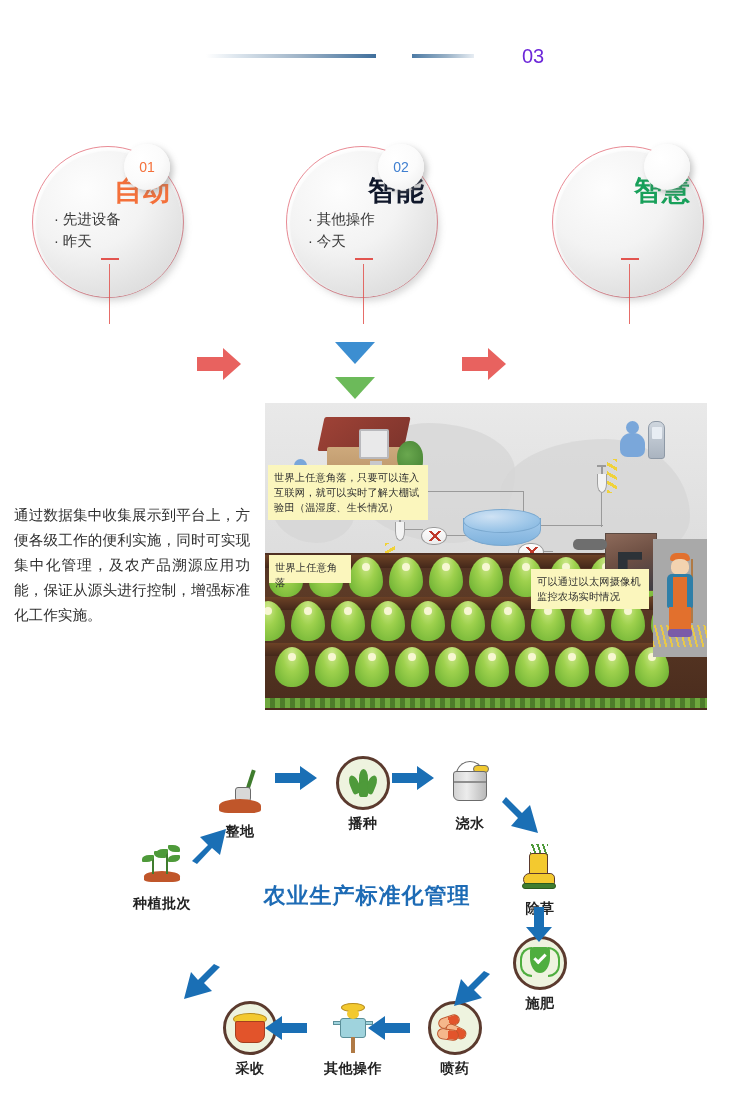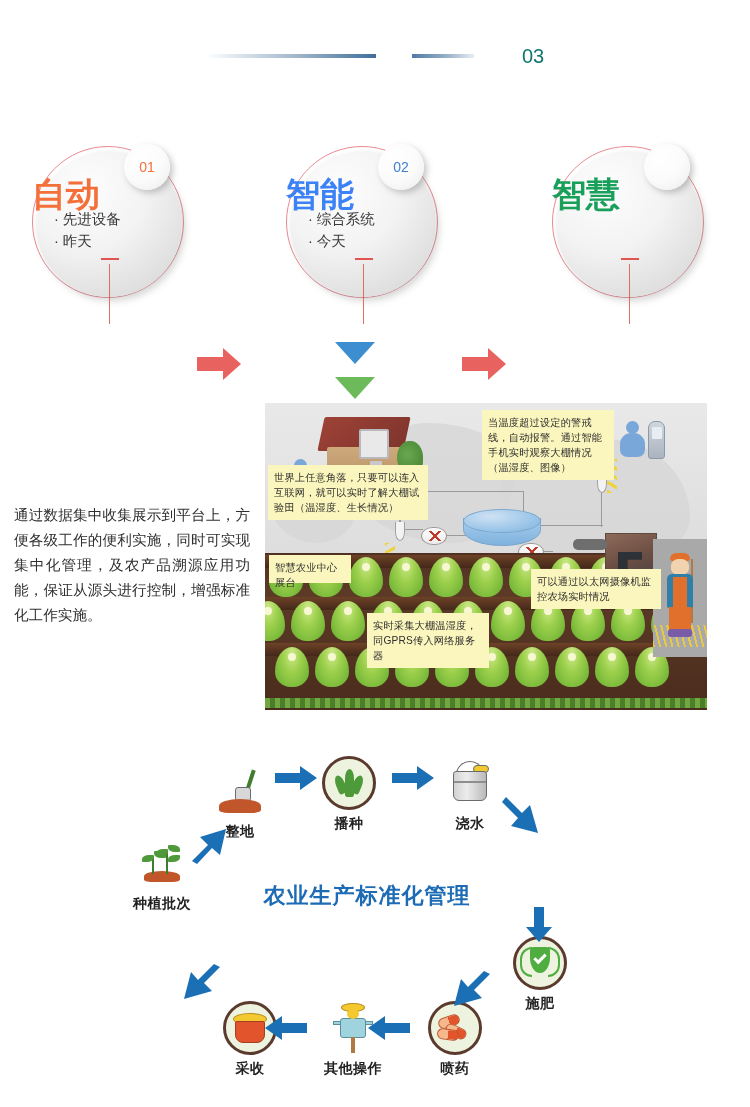--- a/index.html
+++ b/index.html
@@ -28,21 +28,21 @@
   }
   .header-title {
     font-size:35px; font-weight:bold; letter-spacing:1px;
     color:#2f6ca3;
     background:linear-gradient(to bottom,#4e8ec4 0%,#2f6ca3 55%,#21527f 100%);
     -webkit-background-clip:text; background-clip:text;
     -webkit-text-fill-color:transparent;
     white-space:nowrap;
   }
   .header-num {
-    font-size:20px; color:#0f766e; font-weight:normal;
+    font-size:20px; color:#6d28d9; font-weight:normal;
     margin-left:34px;
   }
 
   
   .circle-row { position:absolute; left:0; top:138px; width:750px; height:175px; }
   .circle-wrap { position:absolute; width:156px; height:156px; }
   .circle-wrap.c1 { left:32px;  top:8px; }
   .circle-wrap.c2 { left:286px; top:8px; }
   .circle-wrap.c3 { left:552px; top:8px; }
 
@@ -64,24 +64,24 @@
     display:flex; align-items:center; justify-content:center;
     font-size:14px;
   }
   .c1 .badge { left:92px; top:-2px; color:#f4703a; }
   .c2 .badge { left:92px; top:-2px; color:#3f7fd0; }
   .c3 .badge { left:92px; top:-2px; color:#5aa55a; }
 
   .c-body { position:absolute; left:0; top:0; width:152px; height:152px; }
   .c-head {
     position:absolute; left:0; top:26px; width:152px;
-    text-align:left; font-size:34px; font-weight:bold;
+    text-align:right; font-size:28px; font-weight:bold;
   }
   .c1 .c-head { color:#f4703a; padding-right:14px; }
-  .c2 .c-head { color:#3b82f6; padding-right:14px; }
+  .c2 .c-head { color:#0f172a; padding-right:14px; }
   .c3 .c-head { color:#18a05a; padding-right:14px; }
   .c-list {
     position:absolute; left:22px; top:62px; width:130px;
     font-size:14.5px; color:#3a3a3a; line-height:22px;
   }
   .c-list div { white-space:nowrap; }
   .dash {
     position:absolute; left:69px; top:112px; width:18px; height:2.4px;
     background:#e2544f;
   }
@@ -286,21 +286,21 @@
     color:#2f2f2f;
     font-size:10.2px;
     line-height:15px;
     padding:5px 6px;
     letter-spacing:.2px;
   }
   .co1 { left:3px;   top:62px;  width:160px; }
   .co2 { left:217px; top:7px;   width:132px; }
   .co3 { left:4px;   top:152px; width:82px;  height:28px; }
   .co4 { left:102px; top:210px; width:122px; }
-  .co5 { left:266px; top:166px; width:130px; }
+  .co5 { left:266px; top:166px; width:118px; }
 
   
   .left-para {
     position:absolute; left:14px; top:503px; width:236px;
     font-size:14.6px; line-height:25px; color:#2f2f2f;
     text-align:justify;
   }
 
   
   .cycle { position:absolute; left:0; top:735px; width:750px; height:372px; }
@@ -437,21 +437,21 @@
     </div>
     <div class="badge">01</div>
   </div>
 
   <div class="circle-wrap c2">
     <div class="ring"></div>
     <div class="disc"></div>
     <div class="c-body">
       <div class="c-head">智能</div>
       <div class="c-list">
-        <div>· 综合系统</div>
+        <div>· 其他操作</div>
         <div>· 今天</div>
       </div>
       <div class="dash"></div>
       <div class="stem"></div>
     </div>
     <div class="badge">02</div>
   </div>
 
   <div class="circle-wrap c3">
     <div class="ring"></div>
@@ -593,23 +593,21 @@
       <div class="torso"></div>
         <div class="bib"></div>
       <div class="legs"></div>
         <div class="boots"></div>
     </div>
   </div>
   <div style="position:absolute;left:308px;top:136px;width:34px;height:11px;
        background:#6e6e6e;border-radius:5px;"></div>
 
   <div class="callout co1">世界上任意角落，只要可以连入互联网，就可以实时了解大棚试验田（温湿度、生长情况）</div>
-  <div class="callout co2">当温度超过设定的警戒线，自动报警。通过智能手机实时观察大棚情况（温湿度、图像）</div>
-  <div class="callout co3">智慧农业中心展台</div>
-  <div class="callout co4">实时采集大棚温湿度，同GPRS传入网络服务器</div>
+  <div class="callout co3">世界上任意角落</div>
   <div class="callout co5">可以通过以太网摄像机监控农场实时情况</div>
 </div>
 
 <div class="cycle">
 
   <div class="cycle-title">农业生产标准化管理</div>
 
   <div class="node" style="left:190px; top:28px;">
     <div class="icon-wrap">
       <div class="ic-spade">
@@ -630,21 +628,21 @@
         <i style="left:2px;bottom:20px;"></i>
           <i style="left:14px;bottom:24px;transform:scaleX(-1);"></i>
         <i style="left:16px;bottom:26px;"></i>
           <i style="left:28px;bottom:30px;transform:scaleX(-1);"></i>
         <i style="left:28px;bottom:20px;"></i>
       </div>
     </div>
     <div class="label">种植批次</div>
   </div>
 
-  <div class="node" style="left:299px; top:20px;">
+  <div class="node" style="left:313px; top:20px;">
     <div class="icon-wrap">
       <div class="ring-icon">
         <div class="ic-wheat">
           <span style="left:4px;top:10px;transform:rotate(-22deg);"></span>
           <span style="left:13px;top:4px;"></span>
           <span style="left:21px;top:10px;transform:rotate(22deg);"></span>
           <span style="left:13px;top:16px;height:16px;"></span>
         </div>
       </div>
     </div>
@@ -656,20 +654,31 @@
       <div class="ic-bucket">
         <div class="handle"></div>
           <div class="spout"></div>
         <div class="body"></div>
           <div class="band"></div>
       </div>
     </div>
     <div class="label">浇水</div>
   </div>
 
+  <div class="node" style="left:490px; top:105px;">
+    <div class="icon-wrap">
+      <div class="ic-boot">
+        <div class="grass"></div>
+          <div class="shaft"></div>
+        <div class="foot"></div>
+          <div class="sole"></div>
+      </div>
+    </div>
+    <div class="label">除草</div>
+  </div>
 
   <div class="node" style="left:405px; top:265px;">
     <div class="icon-wrap">
       <div class="ring-icon">
         <div class="ic-pill">
           <span class="p" style="left:2px;top:3px;transform:rotate(-18deg);"></span>
           <span class="p" style="left:9px;top:13px;transform:rotate(26deg);"></span>
           <span class="p" style="left:1px;top:16px;transform:rotate(8deg);"></span>
         </div>
       </div>

